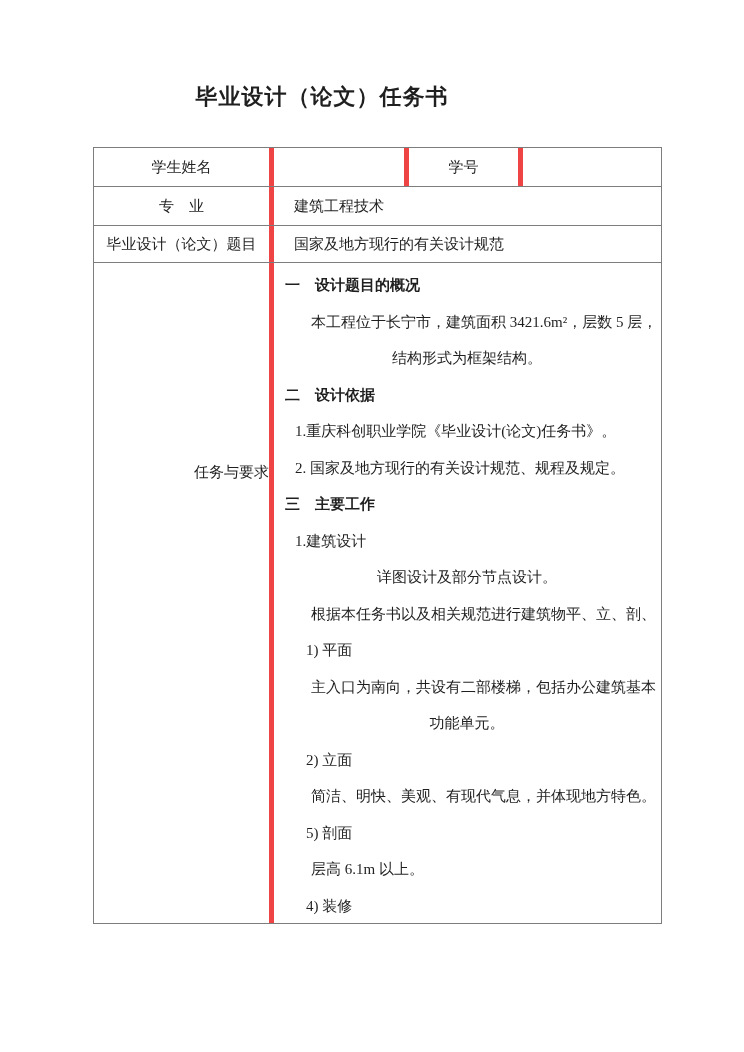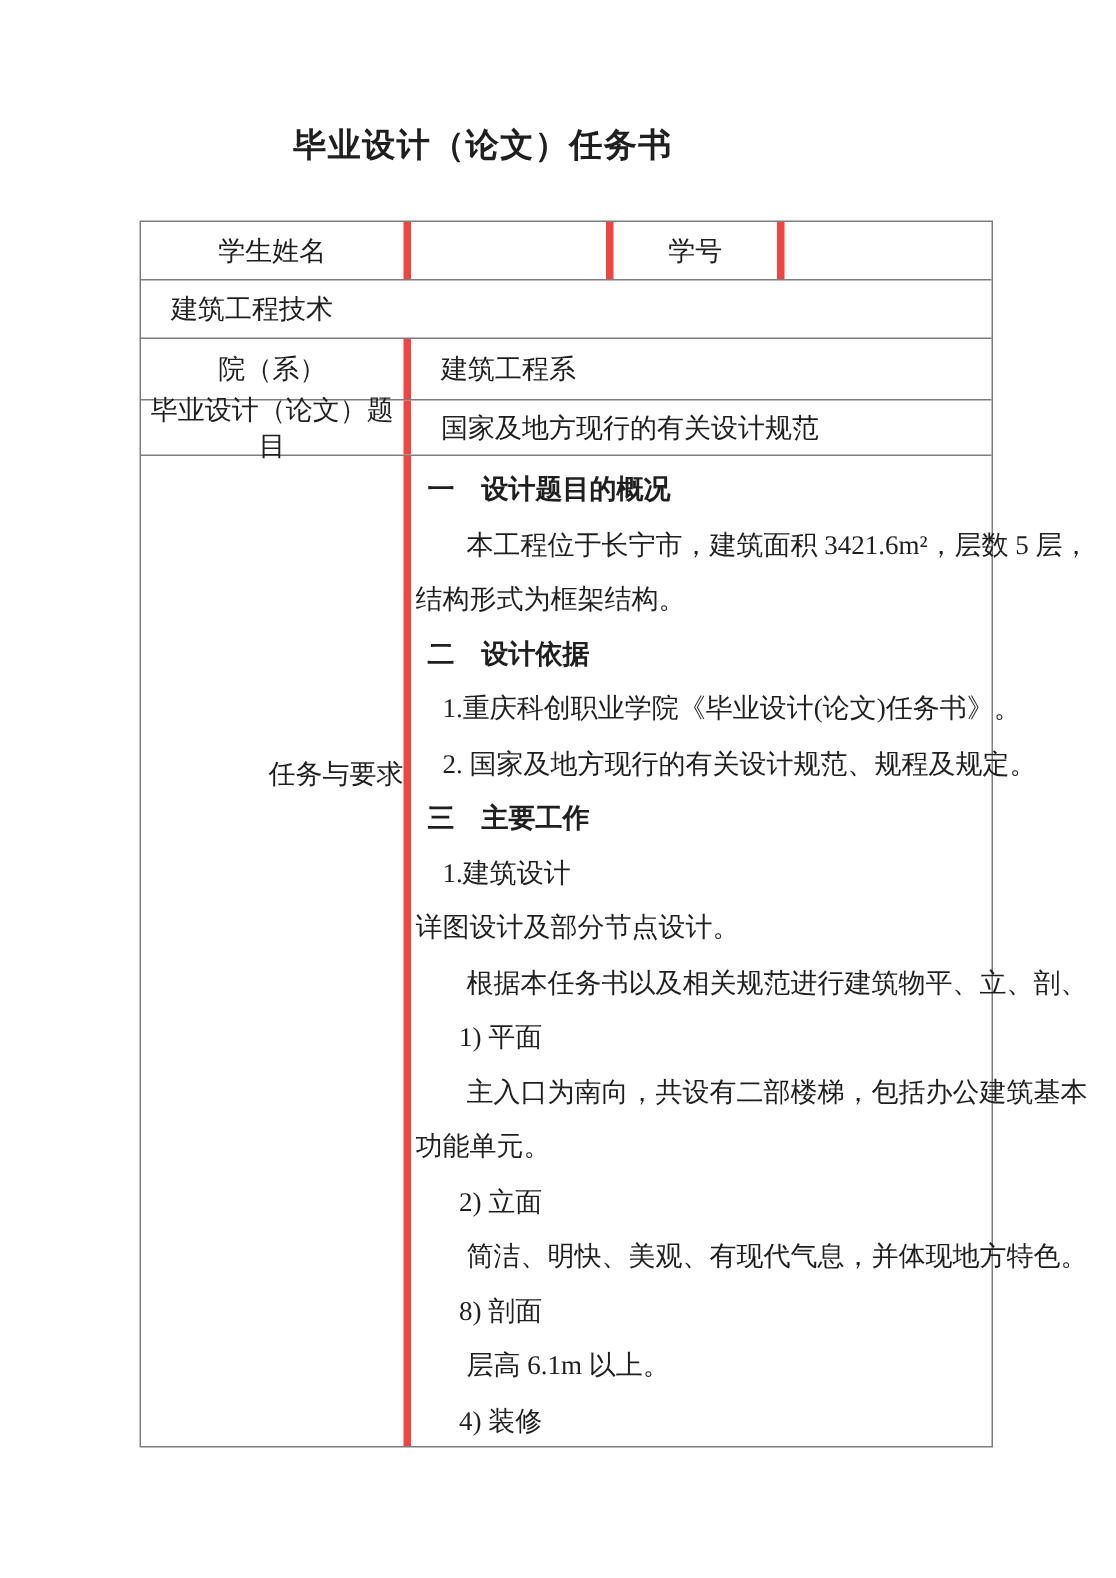--- a/index.html
+++ b/index.html
@@ -19,21 +19,21 @@
     font-weight:bold;
     letter-spacing:1px;
     font-family:"Liberation Sans","DejaVu Sans",sans-serif;
   }
   .doc-table{
     position:absolute;
     left:93px;top:147px;
     width:569px;
     border:1px solid #7d7d7d;
     box-sizing:border-box;
-    font-size:18px;
+    font-size:15px;
   }
   .tr{display:flex;box-sizing:border-box;}
   .tr + .tr{border-top:1px solid #7d7d7d;}
   .td{box-sizing:border-box;display:flex;align-items:center;}
   .td + .td{border-left:5px solid #ef4444;}
   .td.label{justify-content:center;text-align:center;}
   .td.value{padding-left:20px;}
   .col-label{width:175px;flex:none;}
   .r1{height:38px;}
   .r2{height:39px;}
@@ -53,44 +53,41 @@
   .r5 .content{
     display:block;
     padding:4px 4px 0 3px;
     align-items:flex-start;
   }
   .ln{line-height:36.5px;white-space:nowrap;overflow:hidden;}
   .ln-heading{font-weight:bold;padding-left:8px;font-family:"Liberation Sans","DejaVu Sans",sans-serif;}
   .ln-item{padding-left:18px;}
   .ln-para{padding-left:34px;}
   .ln-sub{padding-left:29px;}
-  .ln-cont{padding-left:0px;}
+  .ln-cont{padding-left:0px;text-align:center;}
 </style>
 </head>
 <body>
 
 <div class="doc-title">毕业设计（论文）任务书</div>
 
 <div class="doc-table">
 
   <div class="tr r1">
     <div class="td label col-label">学生姓名</div>
     <div class="td value c-name"></div>
     <div class="td label c-sno">学号</div>
     <div class="td value c-snov"></div>
   </div>
 
   <div class="tr r2">
+    <div class="td label col-label">专　业</div>
     <div class="td value flex1">建筑工程技术</div>
   </div>
 
-  <div class="tr r3">
-    <div class="td label col-label">院（系）</div>
-    <div class="td value flex1">建筑工程系</div>
-  </div>
 
   <div class="tr r4">
     <div class="td label col-label">毕业设计（论文）题目</div>
     <div class="td value flex1">国家及地方现行的有关设计规范</div>
   </div>
 
   <div class="tr r5">
     <div class="td col-label">
       <span class="r5-label">任务与要求</span>
     </div>
@@ -103,19 +100,19 @@
       <div class="ln ln-item">2. 国家及地方现行的有关设计规范、规程及规定。</div>
       <div class="ln ln-heading">三　主要工作</div>
       <div class="ln ln-item">1.建筑设计</div>
       <div class="ln ln-cont">详图设计及部分节点设计。</div>
       <div class="ln ln-para">根据本任务书以及相关规范进行建筑物平、立、剖、</div>
       <div class="ln ln-sub">1) 平面</div>
       <div class="ln ln-para">主入口为南向，共设有二部楼梯，包括办公建筑基本</div>
       <div class="ln ln-cont">功能单元。</div>
       <div class="ln ln-sub">2) 立面</div>
       <div class="ln ln-para">简洁、明快、美观、有现代气息，并体现地方特色。</div>
-      <div class="ln ln-sub">8) 剖面</div>
+      <div class="ln ln-sub">5) 剖面</div>
       <div class="ln ln-para">层高 6.1m 以上。</div>
       <div class="ln ln-sub">4) 装修</div>
     </div>
   </div>
 
 </div>
 
 </body></html>

